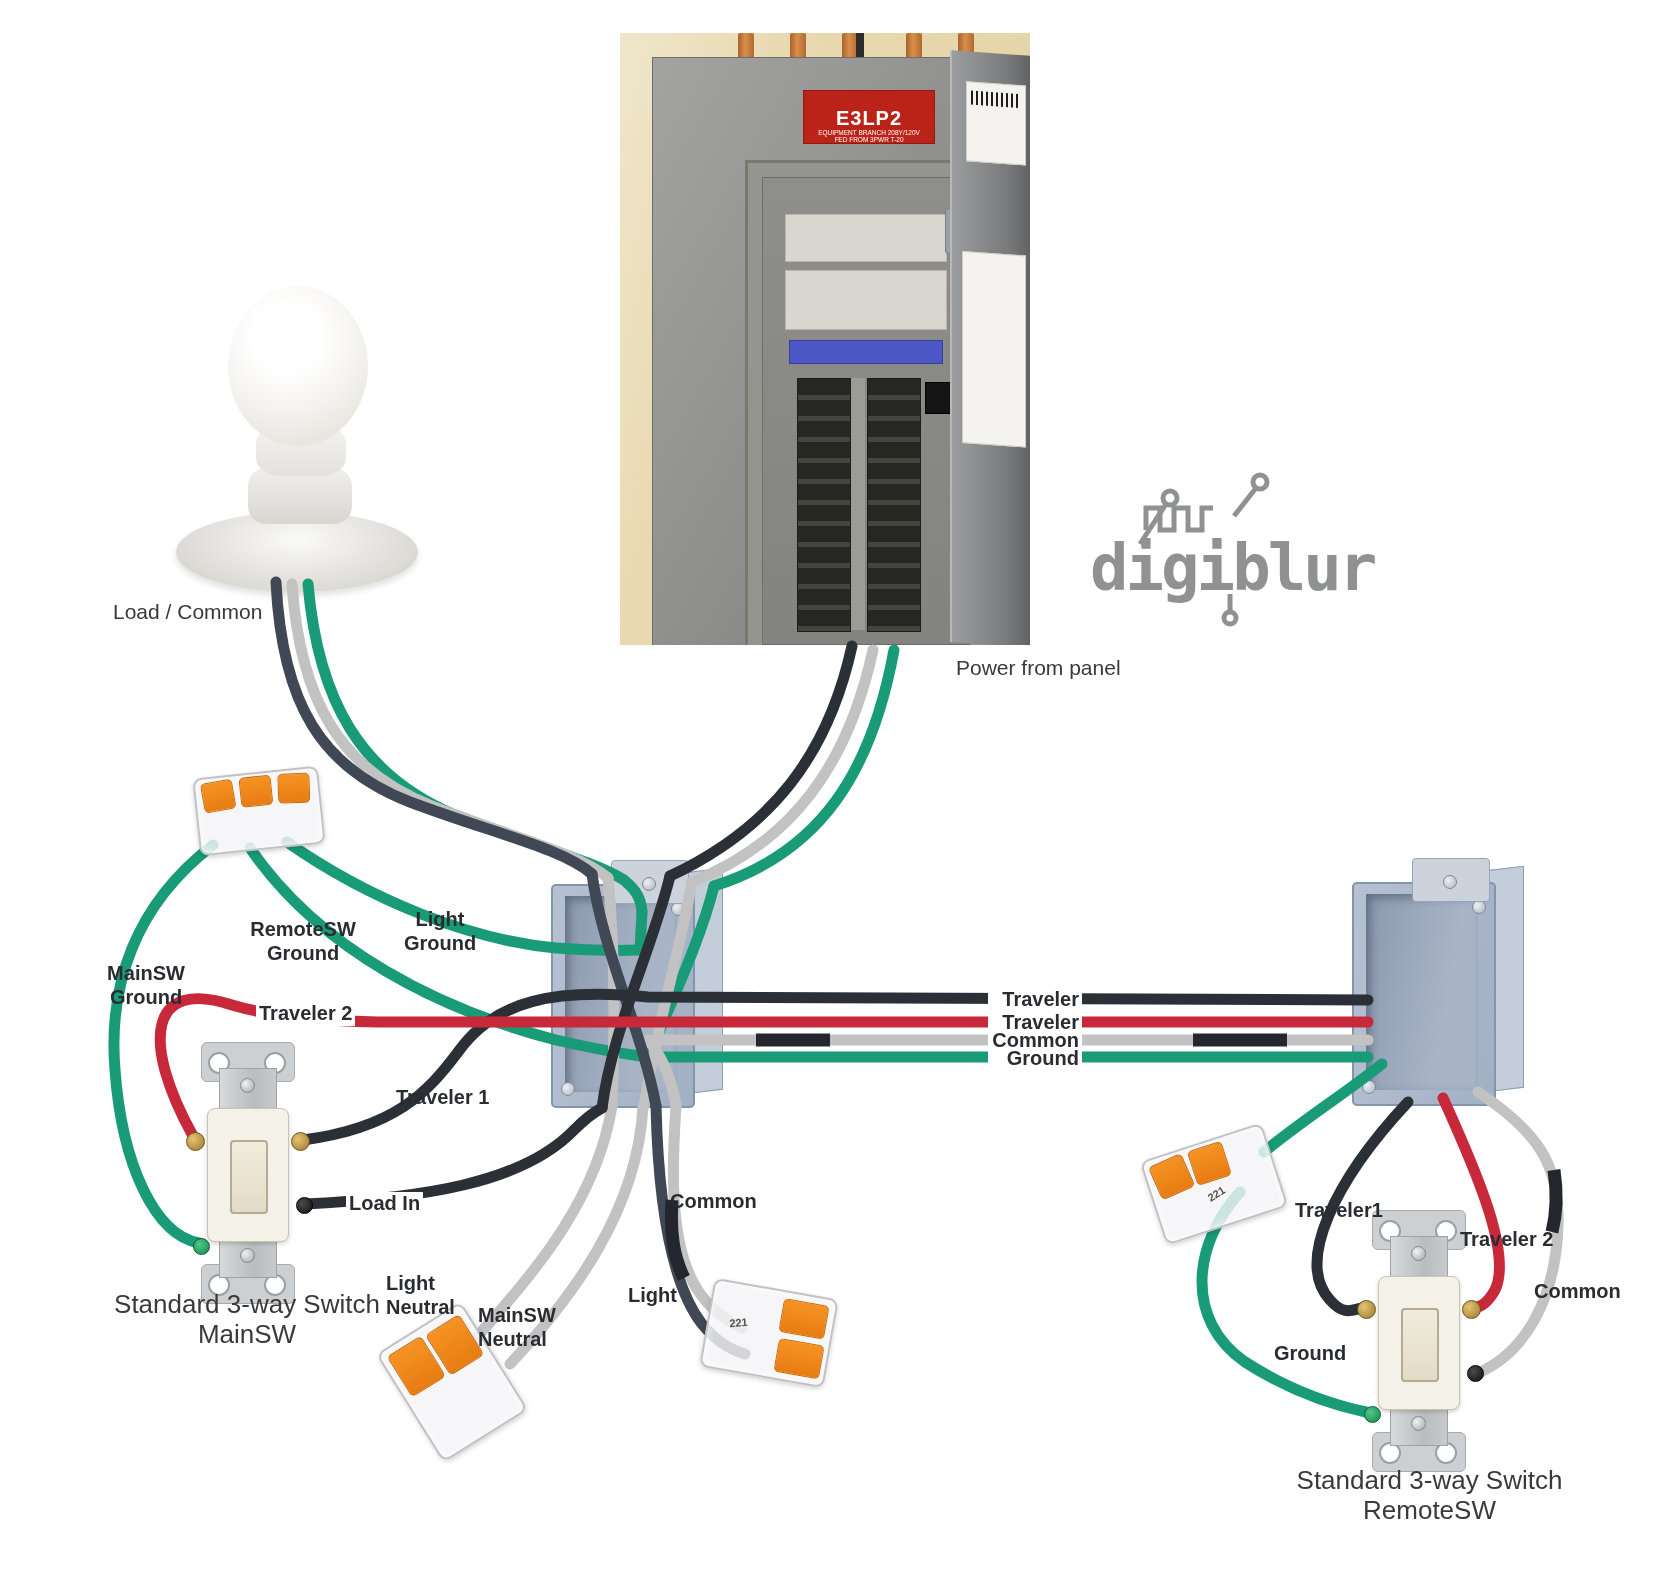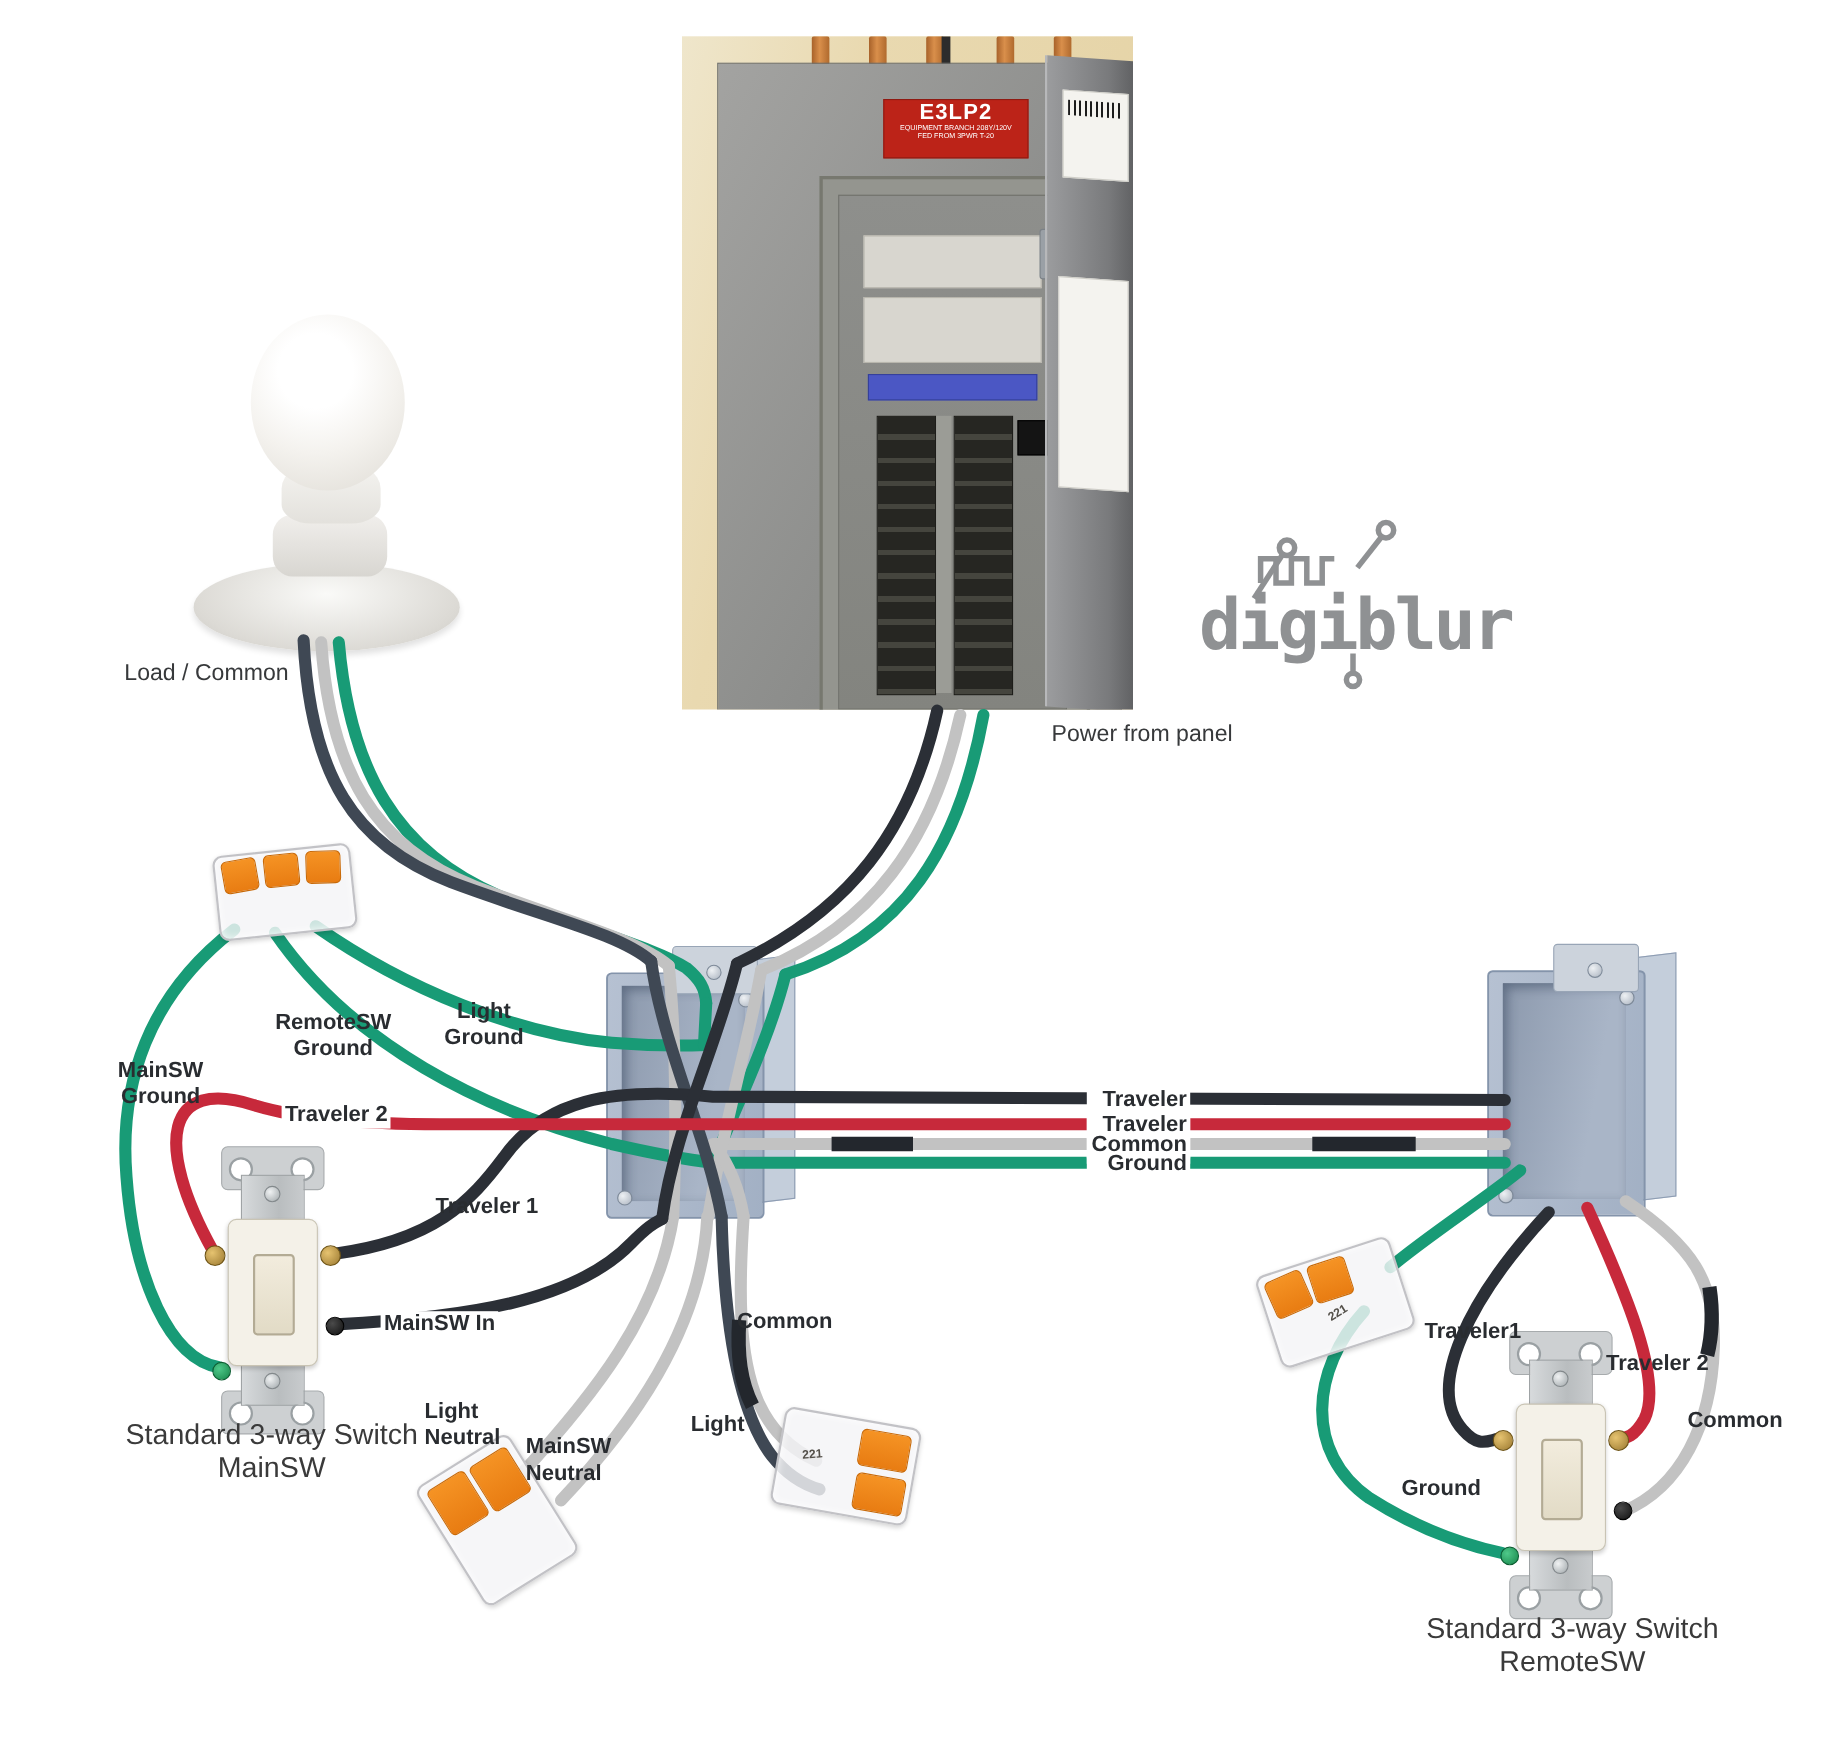--- a/index.html
+++ b/index.html
@@ -29,21 +29,21 @@
   #panel-photo{left:620px;top:33px;width:410px;height:612px;overflow:hidden;
                background:linear-gradient(105deg,#efe6cb 0%,#e9d9b0 30%,#e4d2a4 100%);}
   .pipe{position:absolute;top:0;width:16px;height:26px;
         background:linear-gradient(90deg,#a8622a,#d98f4b 45%,#b06a2e);border-radius:2px;}
   .rod{position:absolute;top:0;left:236px;width:8px;height:30px;background:#2c2c2c;}
   #panel-body{position:absolute;left:32px;top:24px;width:366px;height:588px;
               background:linear-gradient(120deg,#a3a3a1,#8b8c8a 60%,#7c7d7b);
               border:1px solid #6d6e6c;}
   #panel-tag{position:absolute;left:150px;top:32px;width:130px;height:52px;background:#bc2318;
              border:1px solid #8f1a12;color:#fff;text-align:center;line-height:1.1;}
-  #panel-tag .big{font-size:20px;font-weight:bold;letter-spacing:1px;margin-top:0;}
+  #panel-tag .big{font-size:20px;font-weight:bold;letter-spacing:1px;margin-top:16px;}
   #panel-tag .tiny{font-size:6.5px;}
   #panel-frame{position:absolute;left:92px;top:102px;width:240px;height:498px;
                background:#94958f;border:3px solid #77786f;}
   #panel-recess{position:absolute;left:14px;top:14px;width:206px;height:466px;
                 background:linear-gradient(#8e8f8c,#83847f);border:1px solid #6e6f6a;}
   .sticker{position:absolute;background:#d8d6cf;border:1px solid #b8b6ad;}
   .sticker.blue{background:#4b57c4;border-color:#35409b;}
   .breaker-col{position:absolute;width:52px;
         background:repeating-linear-gradient(180deg,#262622 0 16px,#45453e 16px 21px);
         border:1px solid #1d1d19;}
@@ -325,21 +325,21 @@
 
   <div class="lbl ctr" style="left:100px;top:962px;width:92px" data-name="mainsw-ground-label">MainSW
 Ground</div>
   <div class="lbl ctr" style="left:250px;top:918px;width:106px" data-name="remotesw-ground-label">RemoteSW
 Ground</div>
   <div class="lbl ctr" style="left:396px;top:908px;width:88px" data-name="light-ground-label">Light
 Ground</div>
 
   <div class="lbl bg" style="left:256px;top:1002px" data-name="traveler2-left-label">Traveler 2</div>
   <div class="lbl" style="left:396px;top:1086px" data-name="traveler1-left-label">Traveler 1</div>
-  <div class="lbl bg" style="left:346px;top:1192px" data-name="power-in-label">MainSW In</div>
+  <div class="lbl bg" style="left:346px;top:1192px" data-name="power-in-label">Load In</div>
 
   <div class="cap" style="left:102px;top:1290px;width:290px" data-name="mainsw-caption">Standard 3-way Switch
 MainSW</div>
 
   <div class="lbl" style="left:386px;top:1272px" data-name="light-neutral-label">Light
 Neutral</div>
   <div class="lbl" style="left:478px;top:1304px" data-name="panel-neutral-label">MainSW
 Neutral</div>
   <div class="lbl" style="left:628px;top:1284px" data-name="light-center-label">Light</div>
   <div class="lbl" style="left:670px;top:1190px" data-name="common-center-label">Common</div>

